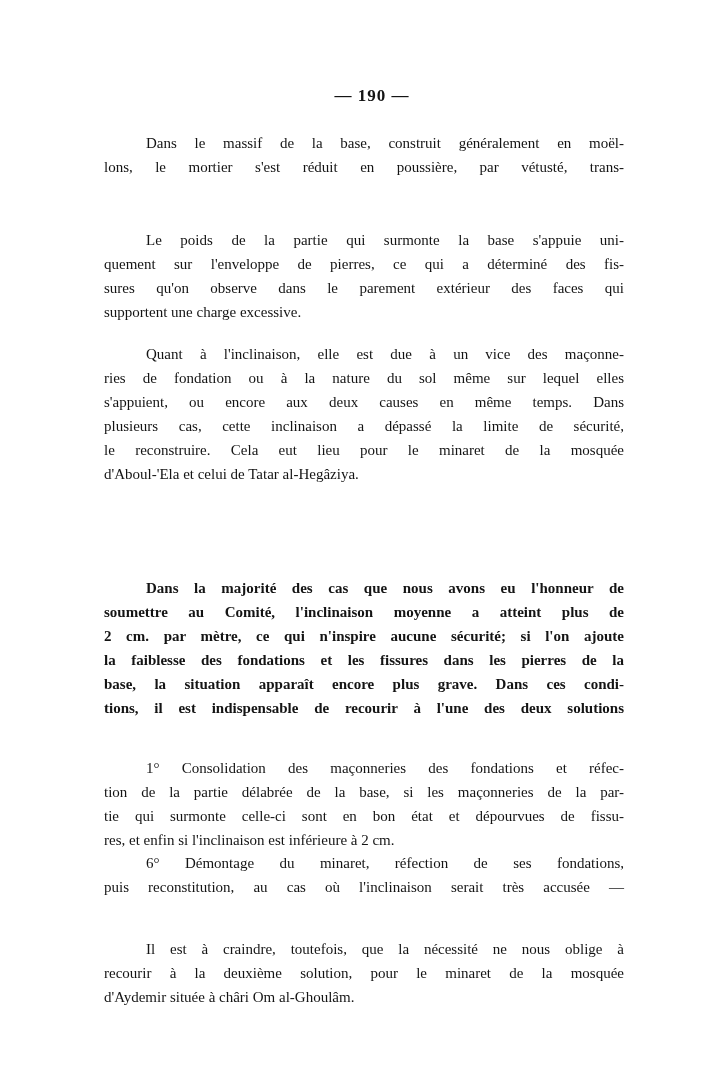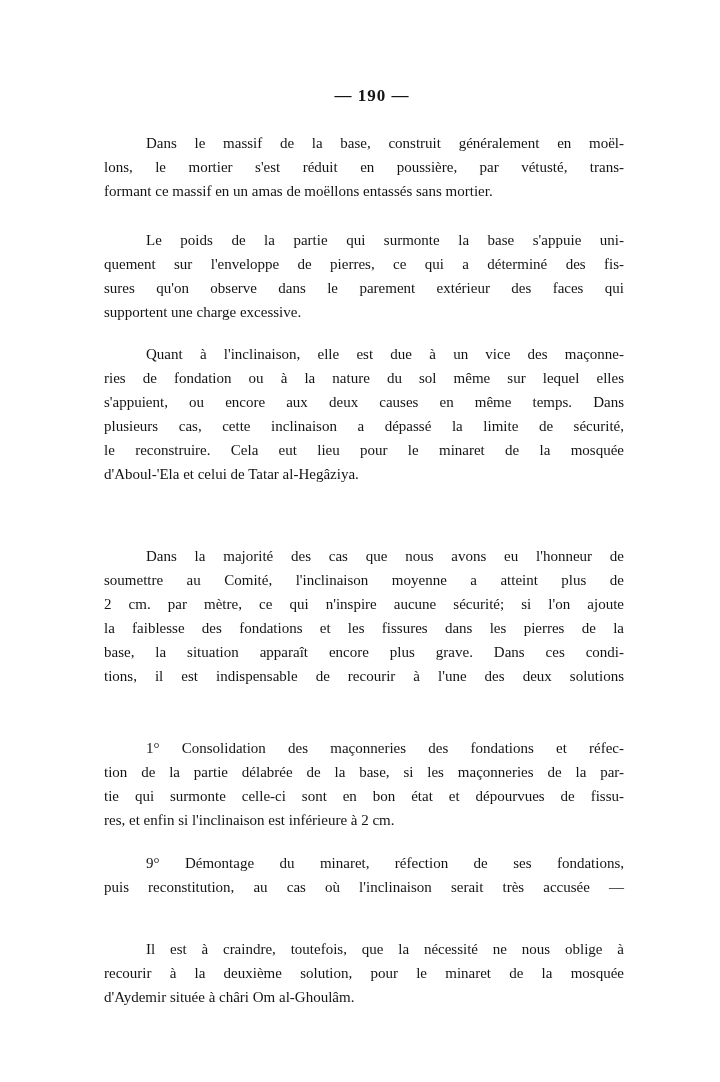--- a/index.html
+++ b/index.html
@@ -47,57 +47,56 @@
     }
   </style>
 </head>
 <body>
 
 <div class="page-number">— 190 —</div>
 
 <div class="text-block" style="top:131px;">
   <span class="line indent">Dans le massif de la base, construit généralement en moël-</span>
   <span class="line">lons, le mortier s'est réduit en poussière, par vétusté, trans-</span>
-  <span class="line last">formant ce massif en un amas de moëllons entassés sans mortier.</span>
 </div>
 
 <div class="text-block" style="top:228px;">
   <span class="line indent">Le poids de la partie qui surmonte la base s'appuie uni-</span>
   <span class="line">quement sur l'enveloppe de pierres, ce qui a déterminé des fis-</span>
   <span class="line">sures qu'on observe dans le parement extérieur des faces qui</span>
   <span class="line last">supportent une charge excessive.</span>
 </div>
 
 <div class="text-block" style="top:342px;">
   <span class="line indent">Quant à l'inclinaison, elle est due à un vice des maçonne-</span>
   <span class="line">ries de fondation ou à la nature du sol même sur lequel elles</span>
   <span class="line">s'appuient, ou encore aux deux causes en même temps. Dans</span>
   <span class="line">plusieurs cas, cette inclinaison a dépassé la limite de sécurité,</span>
   <span class="line">le reconstruire. Cela eut lieu pour le minaret de la mosquée</span>
   <span class="line last">d'Aboul-'Ela et celui de Tatar al-Hegâziya.</span>
 </div>
 
-<div class="text-block" style="top:544px;">
+<div class="text-block" style="top:576px;font-weight:bold;">
   <span class="line indent">Dans la majorité des cas que nous avons eu l'honneur de</span>
   <span class="line">soumettre au Comité, l'inclinaison moyenne a atteint plus de</span>
   <span class="line">2 cm. par mètre, ce qui n'inspire aucune sécurité; si l'on ajoute</span>
   <span class="line">la faiblesse des fondations et les fissures dans les pierres de la</span>
   <span class="line">base, la situation apparaît encore plus grave. Dans ces condi-</span>
   <span class="line">tions, il est indispensable de recourir à l'une des deux solutions</span>
 </div>
 
-<div class="text-block" style="top:736px;">
+<div class="text-block" style="top:756px;">
   <span class="line indent">1° Consolidation des maçonneries des fondations et réfec-</span>
   <span class="line">tion de la partie délabrée de la base, si les maçonneries de la par-</span>
   <span class="line">tie qui surmonte celle-ci sont en bon état et dépourvues de fissu-</span>
   <span class="line last">res, et enfin si l'inclinaison est inférieure à 2 cm.</span>
 </div>
 
 <div class="text-block" style="top:851px;">
-  <span class="line indent">9° Démontage du minaret, réfection de ses fondations,</span>
+  <span class="line indent">6° Démontage du minaret, réfection de ses fondations,</span>
   <span class="line">puis reconstitution, au cas où l'inclinaison serait très accusée —</span>
 </div>
 
 <div class="text-block" style="top:937px;">
   <span class="line indent">Il est à craindre, toutefois, que la nécessité ne nous oblige à</span>
   <span class="line">recourir à la deuxième solution, pour le minaret de la mosquée</span>
   <span class="line last">d'Aydemir située à châri Om al-Ghoulâm.</span>
 </div>
 
 </body></html>

